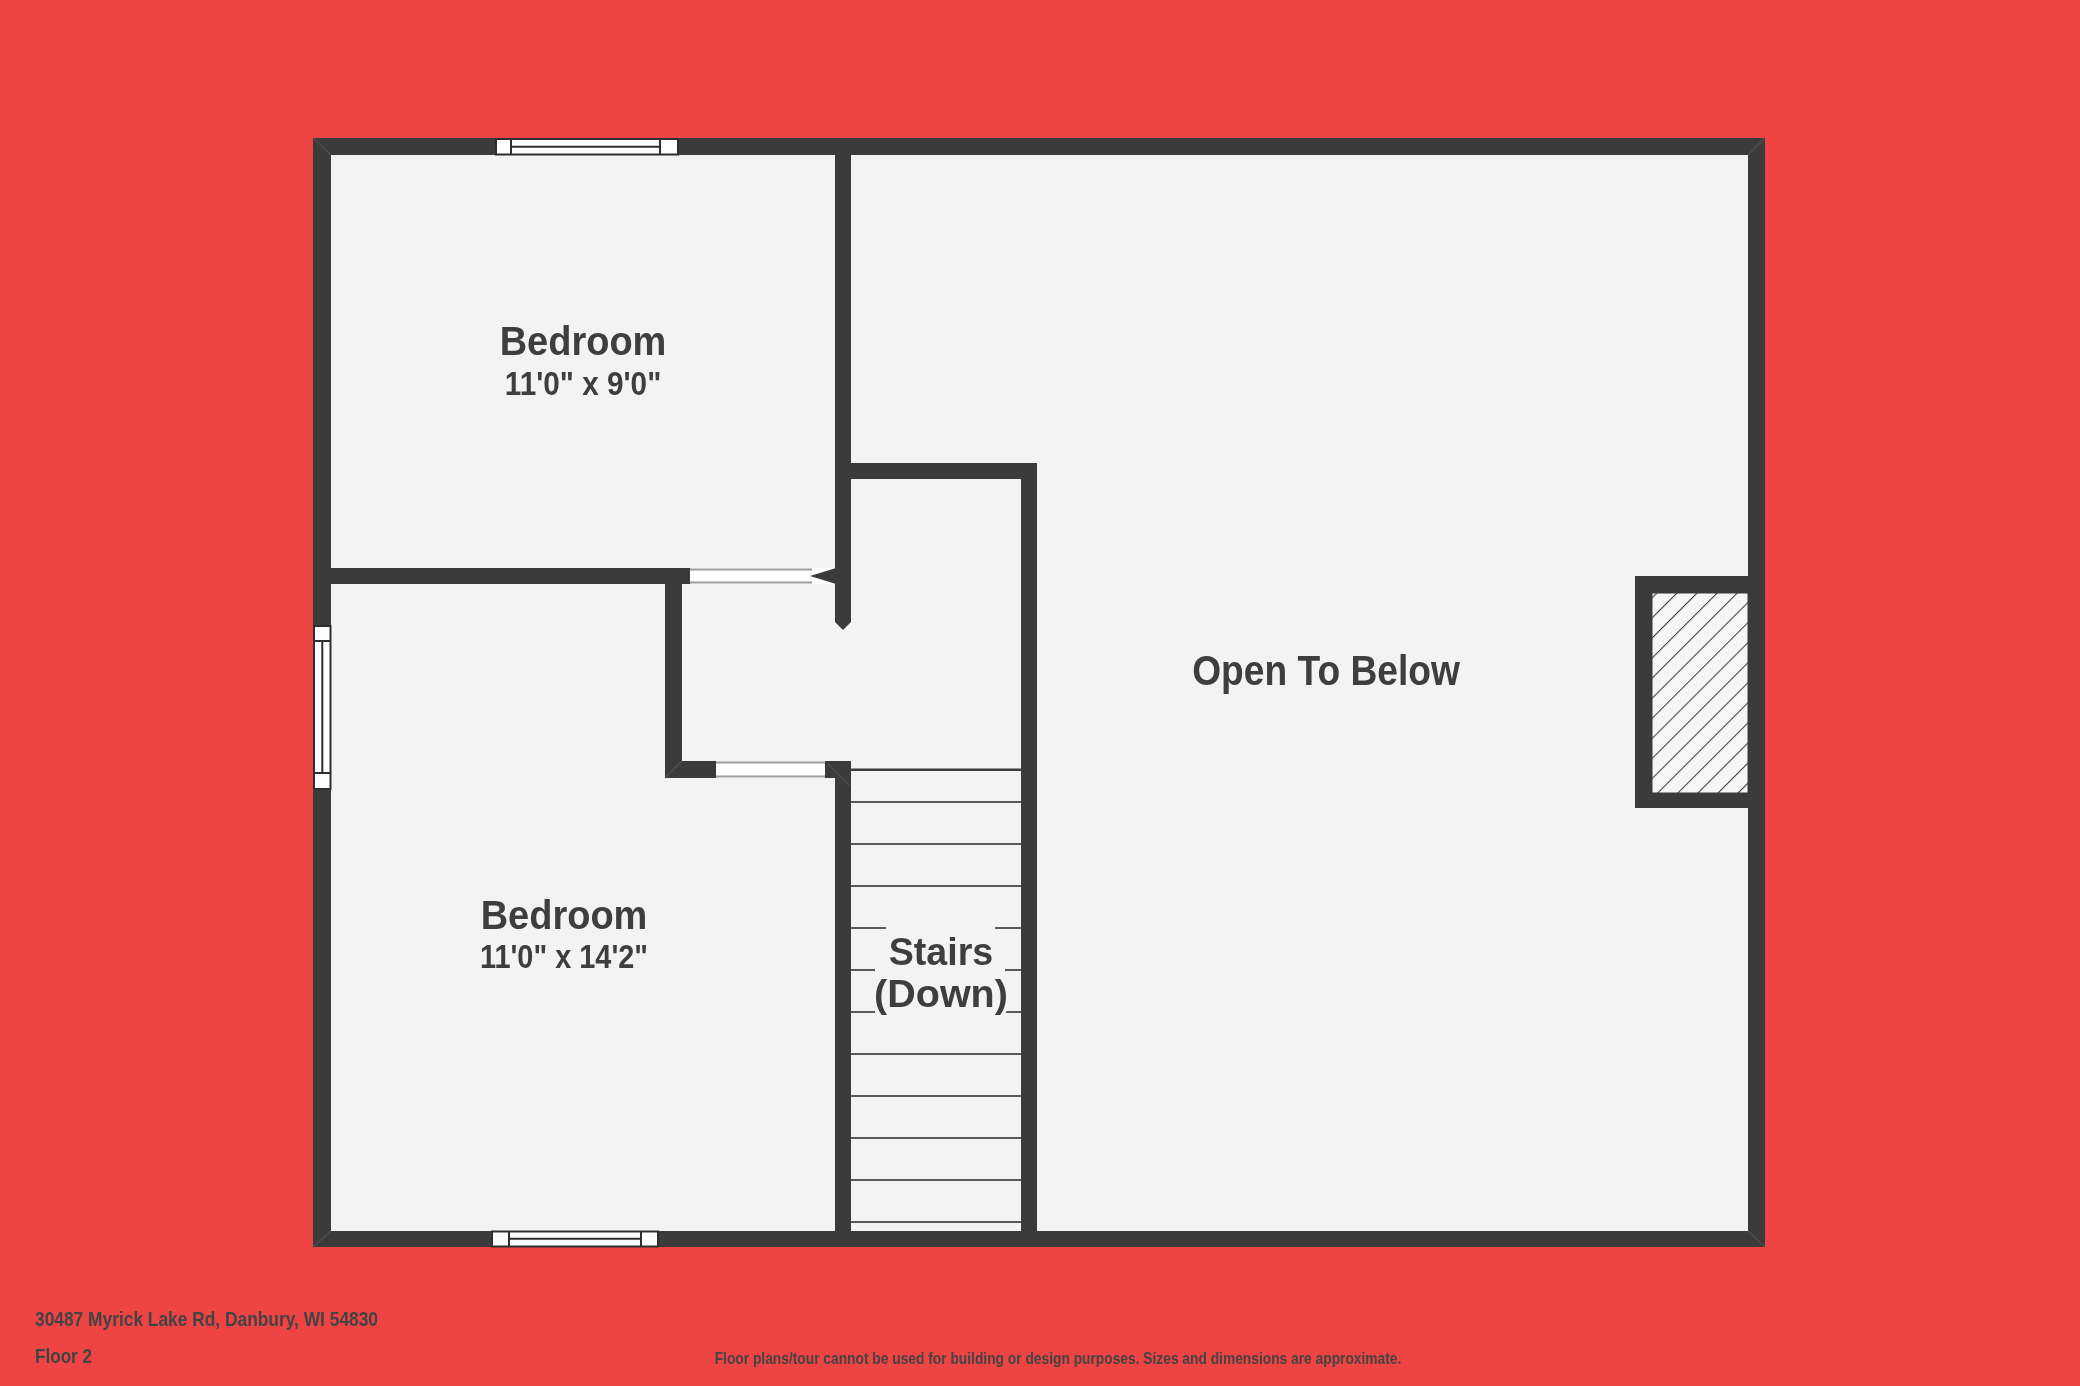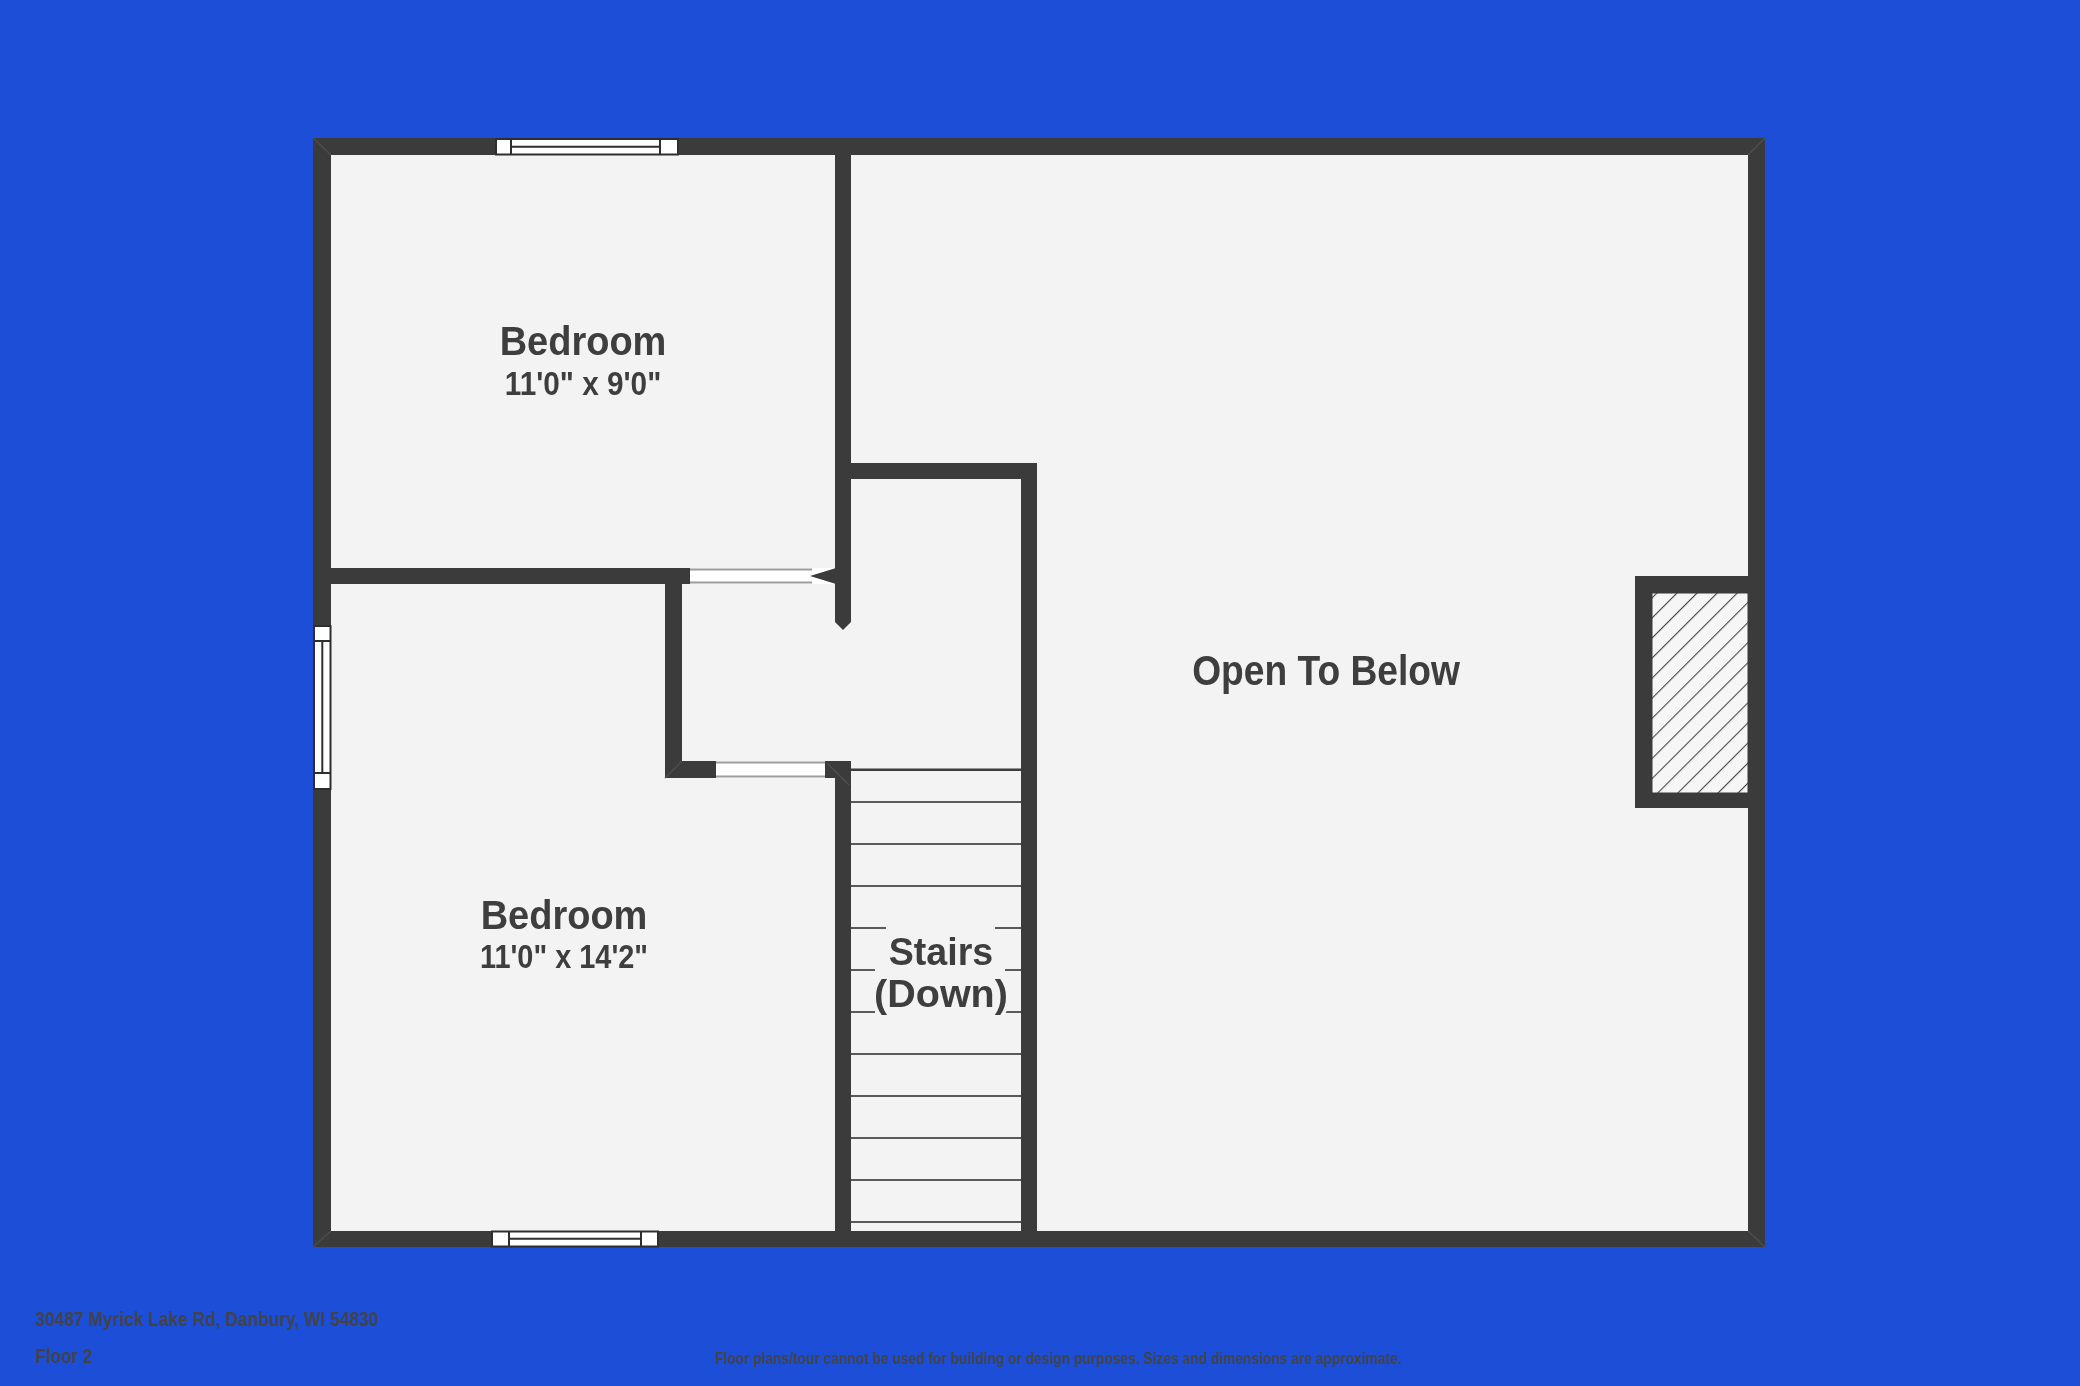--- a/index.html
+++ b/index.html
@@ -1,16 +1,16 @@
 <!DOCTYPE html>
 <html><head>
 <meta charset="utf-8">
 <style>
   html,body{margin:0;padding:0;background:#ffffff;}
-  #page{position:relative;width:2080px;height:1386px;background:#1d4ed8;overflow:hidden;
+  #page{position:relative;width:2080px;height:1386px;background:#ef4444;overflow:hidden;
         font-family:"Liberation Sans", sans-serif;}
   svg{position:absolute;left:0;top:0;}
   .lbl{font-family:"Liberation Sans", sans-serif;font-weight:bold;fill:#3e3e3e;
        stroke:#f3f3f3;stroke-width:7px;paint-order:stroke;stroke-linejoin:round;}
   .foot{font-family:"Liberation Sans", sans-serif;font-weight:bold;fill:#434343;}
 </style>
 </head>
 <body>
 <div id="page">
 <svg width="2080" height="1386" viewBox="0 0 2080 1386">

